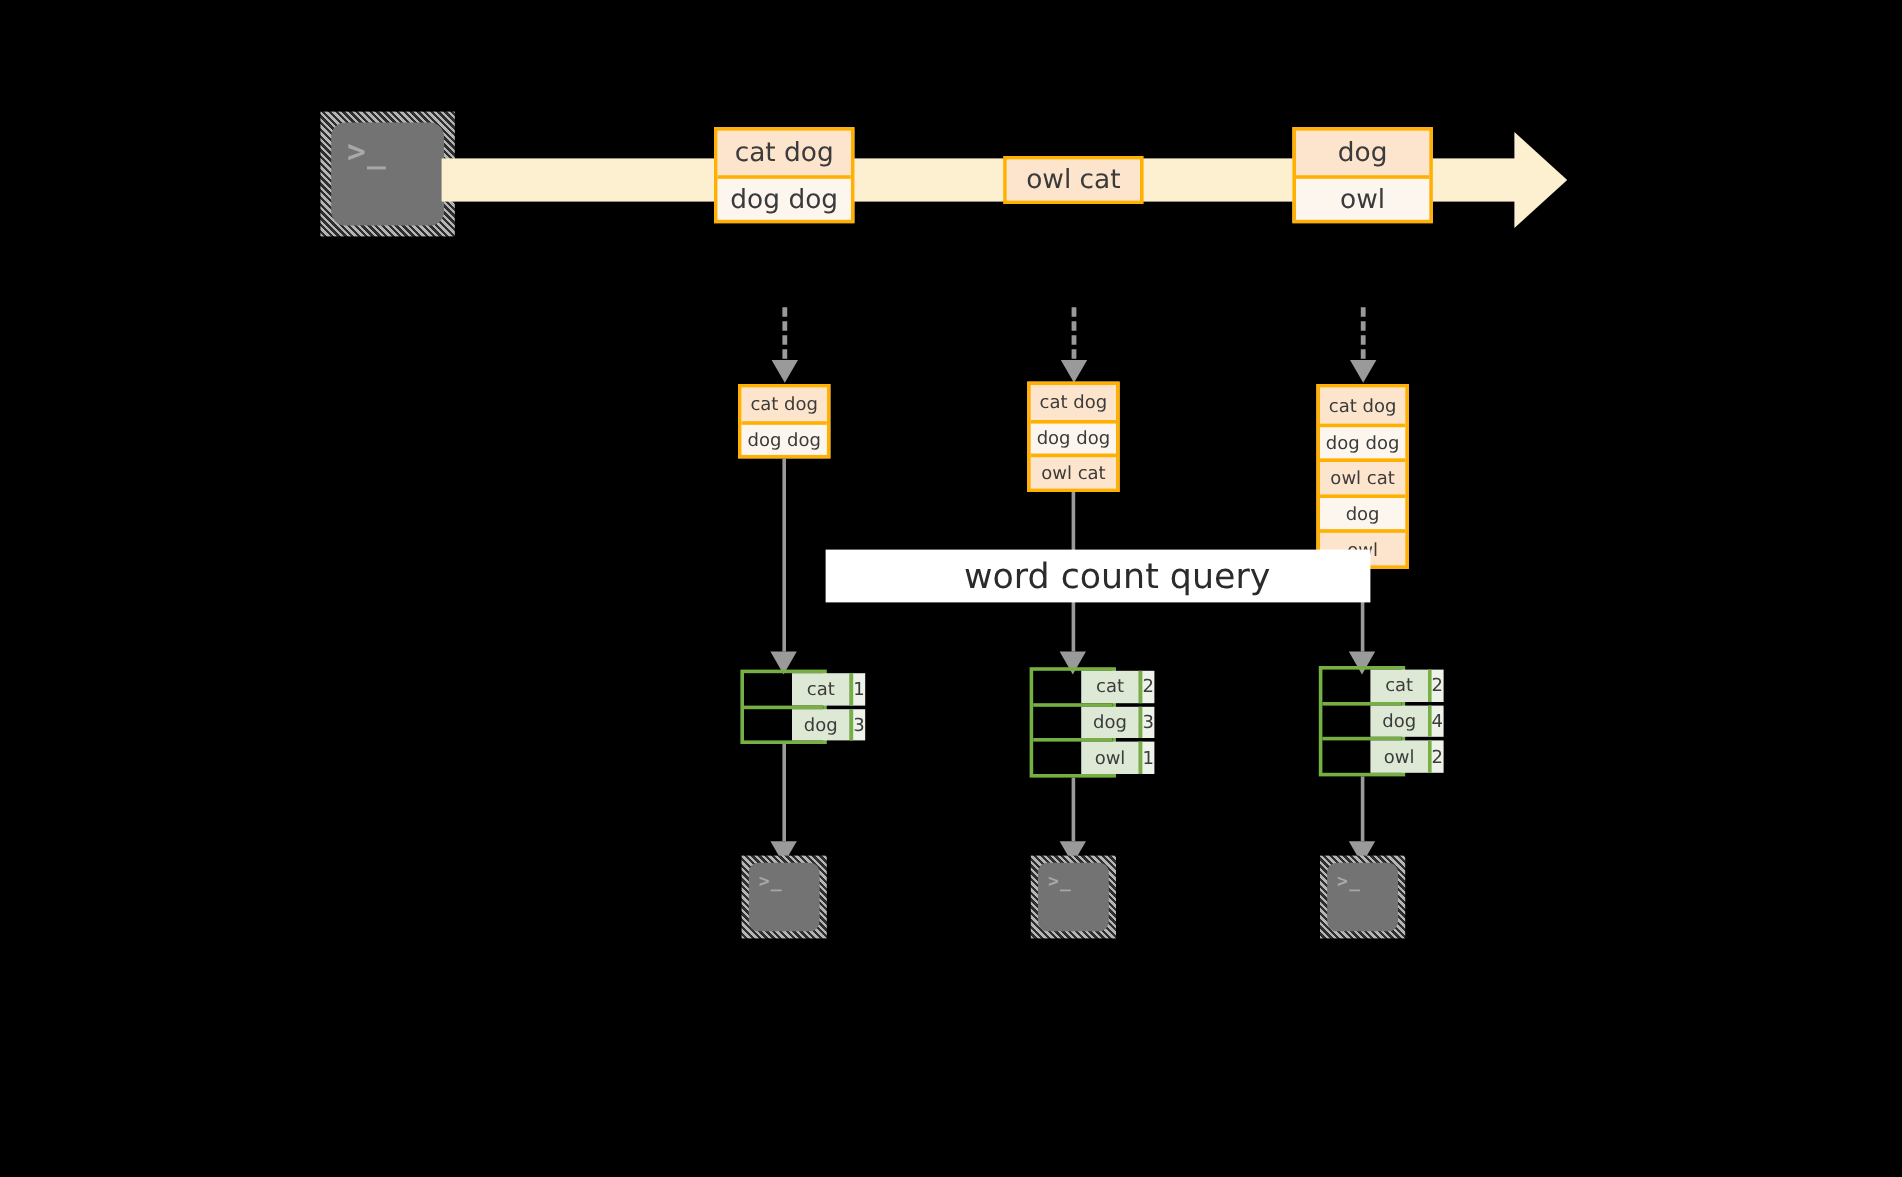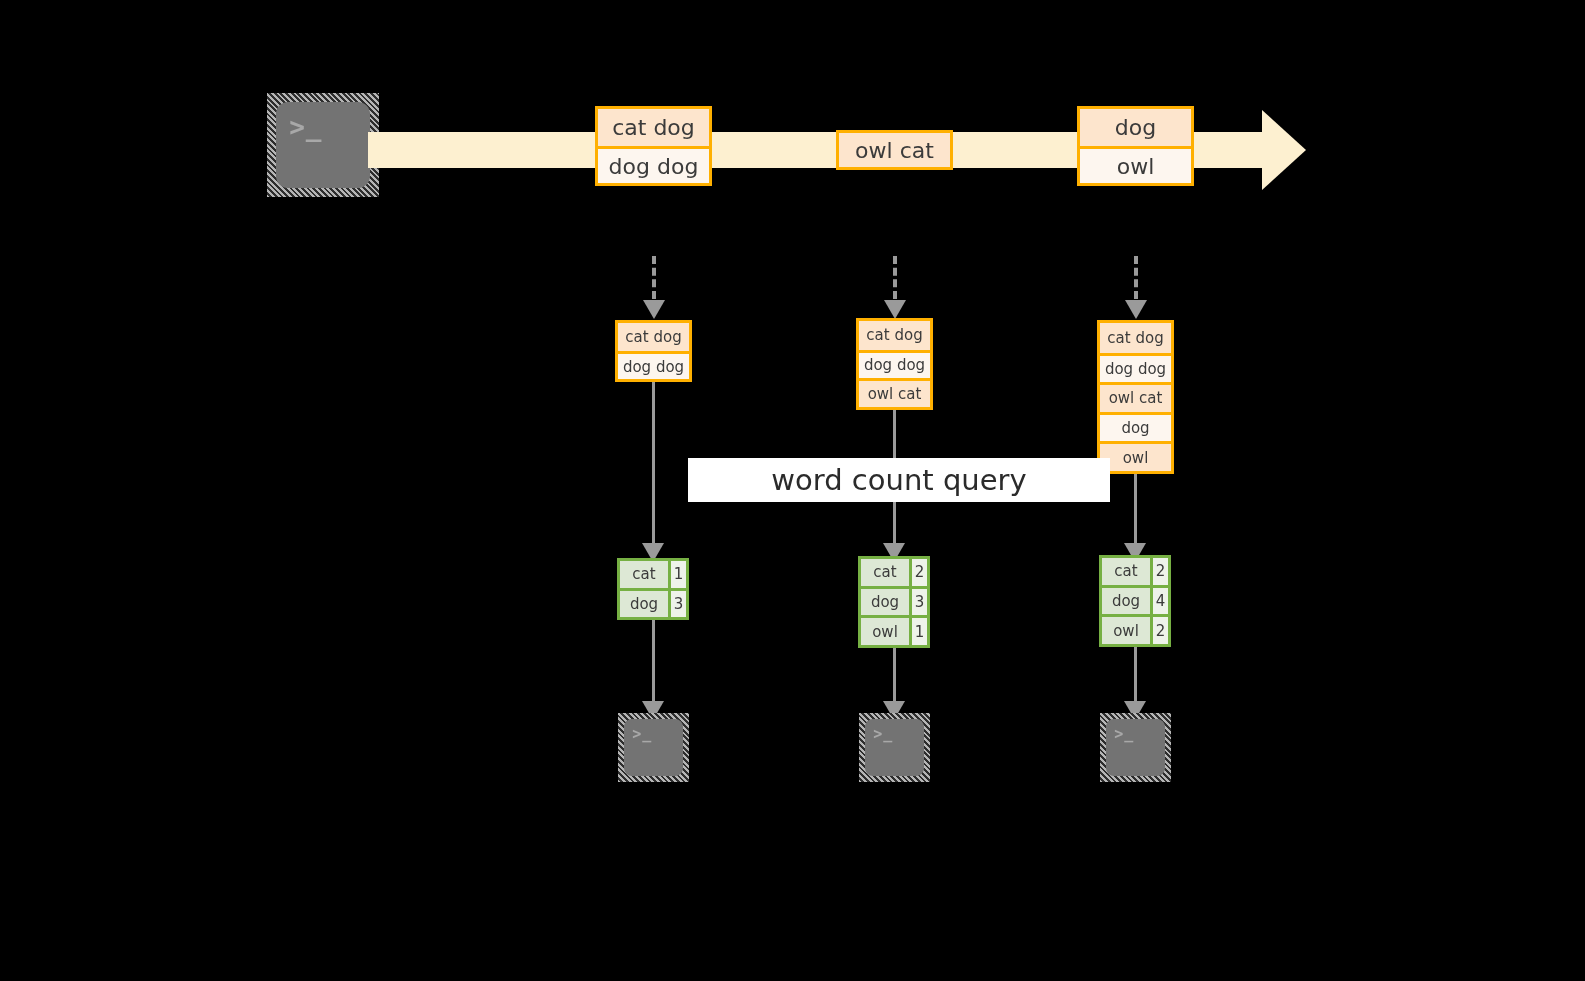--- a/index.html
+++ b/index.html
@@ -102,21 +102,21 @@
   }
   .res-table .kcell,
   .res-table .vcell {
     box-sizing: border-box;
     display: flex;
     align-items: center;
     justify-content: center;
     color: #3b3b3b;
     white-space: nowrap;
   }
-  .res-table .kcell { background: #dde8d5; }
+  .res-table .kcell { background: #dde8d5; margin-left: 40px; }
   .res-table .vcell {
     background: #eef3ea;
     border-left: 3px solid #76b043;
   }
 
   
   .conn {
     position: absolute;
   }
   .conn .shaft {
@@ -216,21 +216,21 @@
   </div>
   <div class="conn" style="left:893px; top:410px; width:3px; height:152px;">
     <div class="shaft" style="height:133px;"></div>
     <div class="head" style="left:-10px; top:133px;"></div>
   </div>
   <div class="conn" style="left:1134px; top:474px; width:3px; height:88px;">
     <div class="shaft" style="height:69px;"></div>
     <div class="head" style="left:-10px; top:69px;"></div>
   </div>
 
-  <div class="query-label" style="left:688px; top:458px; width:422px; height:44px; font-size:29px;">
+  <div class="query-label" style="left:688px; top:458px; width:422px; height:44px; font-size:29px;padding-left:32px;">
     <span>word count query</span>
   </div>
 
   <div class="res-table" style="left:617px; top:558px; width:72px; height:62px;">
     <div class="row">
       <div class="kcell" style="flex:0 0 48px; font-size:15px;">cat</div>
       <div class="vcell" style="flex:1 1 auto; font-size:15px;">1</div>
     </div>
     <div class="row">
       <div class="kcell" style="flex:0 0 48px; font-size:15px;">dog</div>

